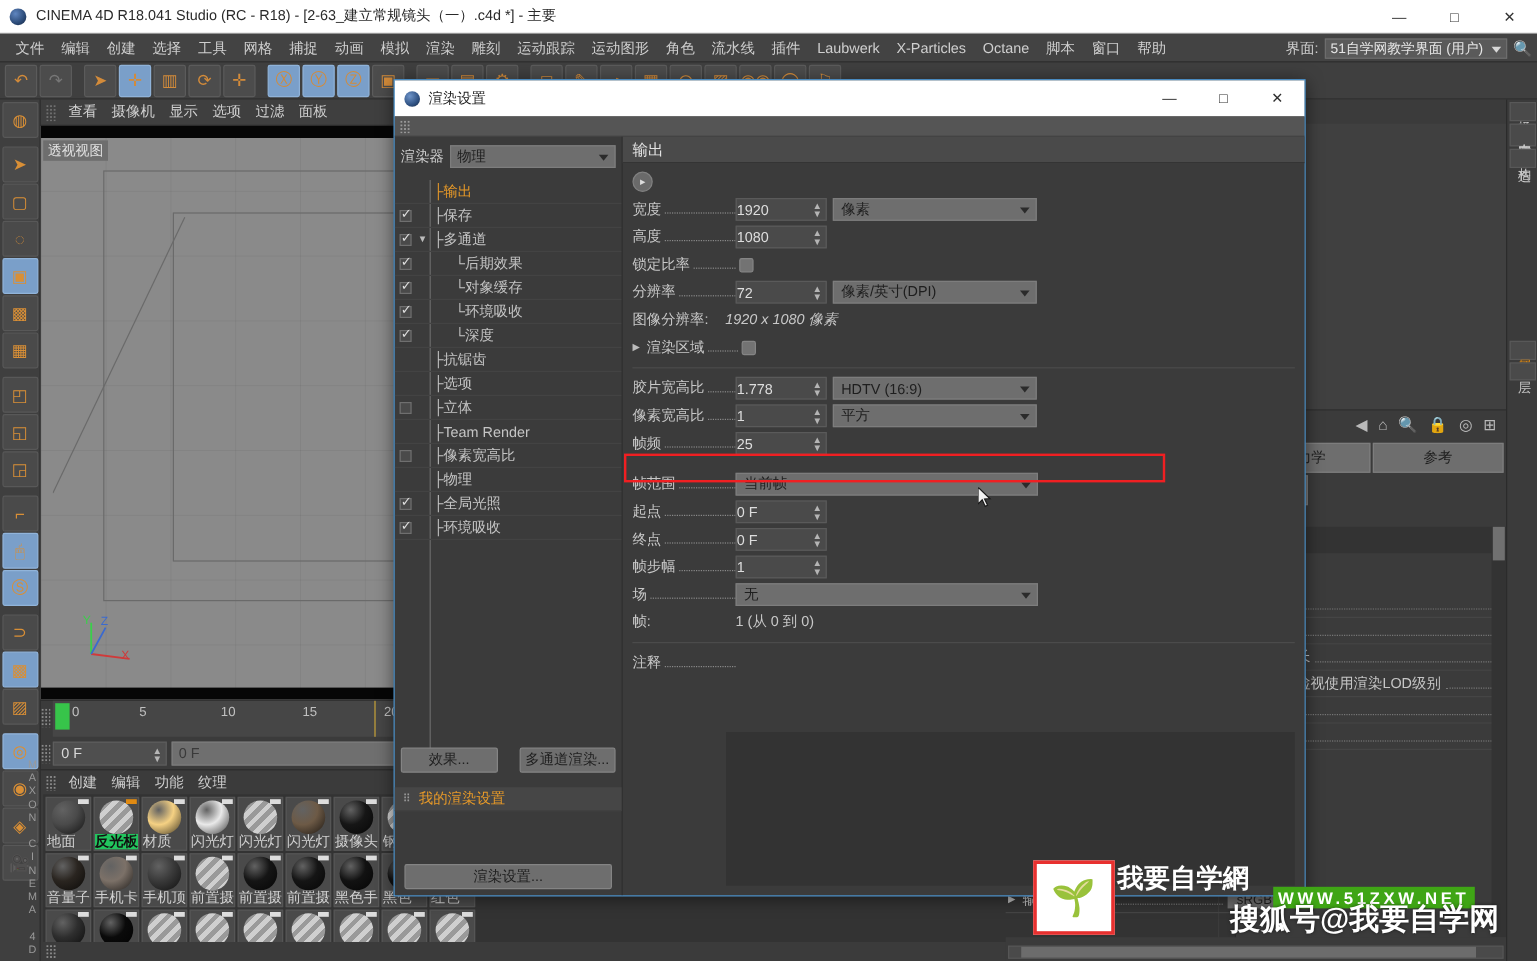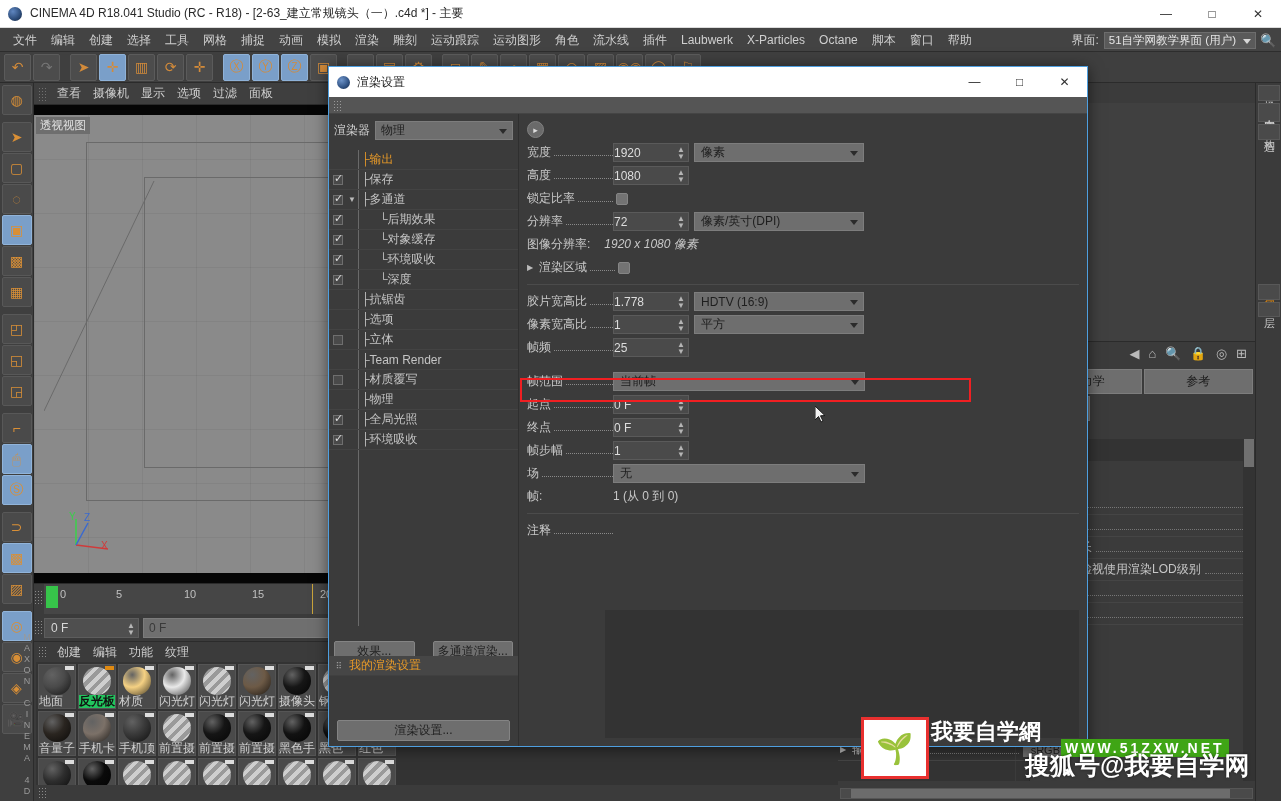--- a/index.html
+++ b/index.html
@@ -250,21 +250,21 @@
     border-bottom:1px solid #434343;}
   .trow .cb{width:18px;display:flex;align-items:center;justify-content:center;}
   .trow .cbx{width:10px;height:10px;border:1px solid #6f6f6f;background:#4a4a4a;display:inline-block;position:relative;}
   .trow .cbx.on::after{content:"✓";position:absolute;left:0px;top:-4px;font-size:11px;color:#ddd;}
   .trow .tri{width:10px;color:#bbb;font-size:8px;text-align:center;}
   .trow .lbl{white-space:nowrap;}
   .trow.sel .lbl{color:#e89a28;}
   .trow .ind1{padding-left:4px;}
   .trow .ind2{padding-left:22px;}
   .branch{position:absolute;left:29px;top:0;bottom:0;width:1px;background:#6a6a6a;}
-  #rs-btns{position:absolute;left:5px;right:5px;bottom:84px;display:flex;gap:18px;}
+  #rs-btns{position:absolute;left:5px;right:5px;bottom:102px;display:flex;gap:18px;}
   .dbtn{flex:1;height:21px;background:#6e6e6e;border:1px solid #848484;color:#1f1f1f;
     font-size:12px;display:flex;align-items:center;justify-content:center;border-radius:2px;}
   #rs-myset{position:absolute;left:0;right:0;bottom:70px;height:20px;display:flex;align-items:center;
     background:#464646;font-size:12px;color:#e89a28;border-bottom:1px solid #404040;}
   #rs-myset .ic{width:20px;text-align:center;color:#9a9a9a;font-size:9px;}
   #rs-bottombtn{position:absolute;left:8px;right:8px;bottom:5px;height:21px;background:#6e6e6e;
     border:1px solid #848484;color:#1f1f1f;font-size:12px;display:flex;align-items:center;justify-content:center;border-radius:2px;}
 
   
   #rs-right{flex:1;background:#3b3b3b;position:relative;}
@@ -817,21 +817,21 @@
             <div class="trow">
               <div class="cb"></div>
               <span class="tri"></span>
               <span class="lbl ind1">├Team Render</span>
             </div>
             <div class="trow">
               <div class="cb">
                 <span class="cbx"></span>
               </div>
               <span class="tri"></span>
-              <span class="lbl ind1">├材质覆写</span>
+              <span class="lbl ind1">├像素宽高比</span>
             </div>
             <div class="trow">
               <div class="cb"></div>
               <span class="tri"></span>
               <span class="lbl ind1">├物理</span>
             </div>
             <div class="trow">
               <div class="cb">
                 <span class="cbx on"></span>
               </div>
@@ -852,20 +852,21 @@
         <div class="dbtn">多通道渲染...</div>
       </div>
       <div id="rs-myset">
         <span class="ic">⠿</span>
         <span>我的渲染设置</span>
       </div>
       <div id="rs-bottombtn">渲染设置...</div>
     </div>
 
     <div id="rs-right">
+      <div id="rs-secthdr">输出</div>
 
       <div class="prow" style="margin-top:4px;">
         <div class="preset-dot">▸</div>
         <span class="pstatic"></span>
         <span class="pstatic" style="margin-left:6px;"></span>
       </div>
 
       <div class="prow">
         <span class="plab">
             <span>宽度</span>

